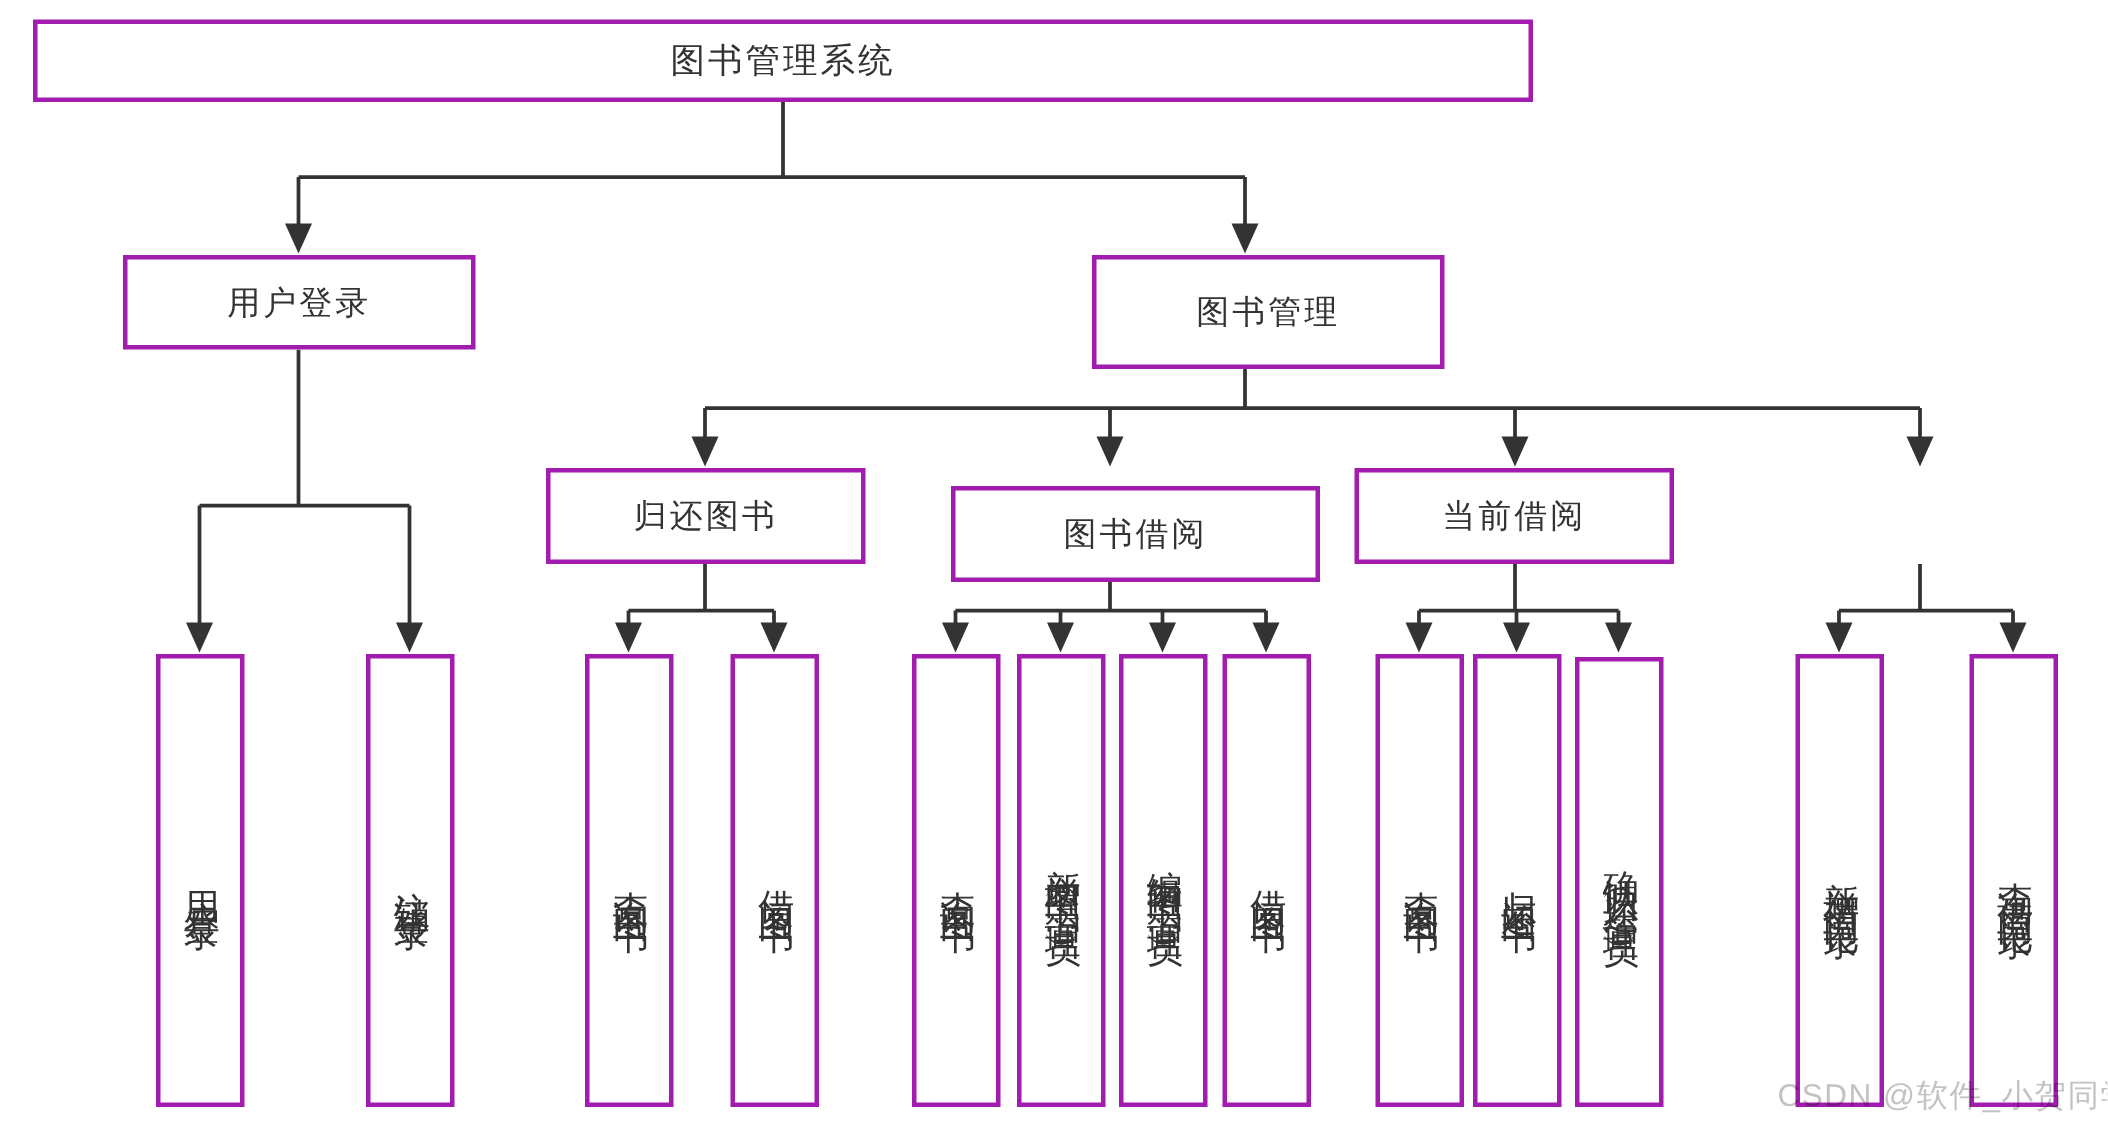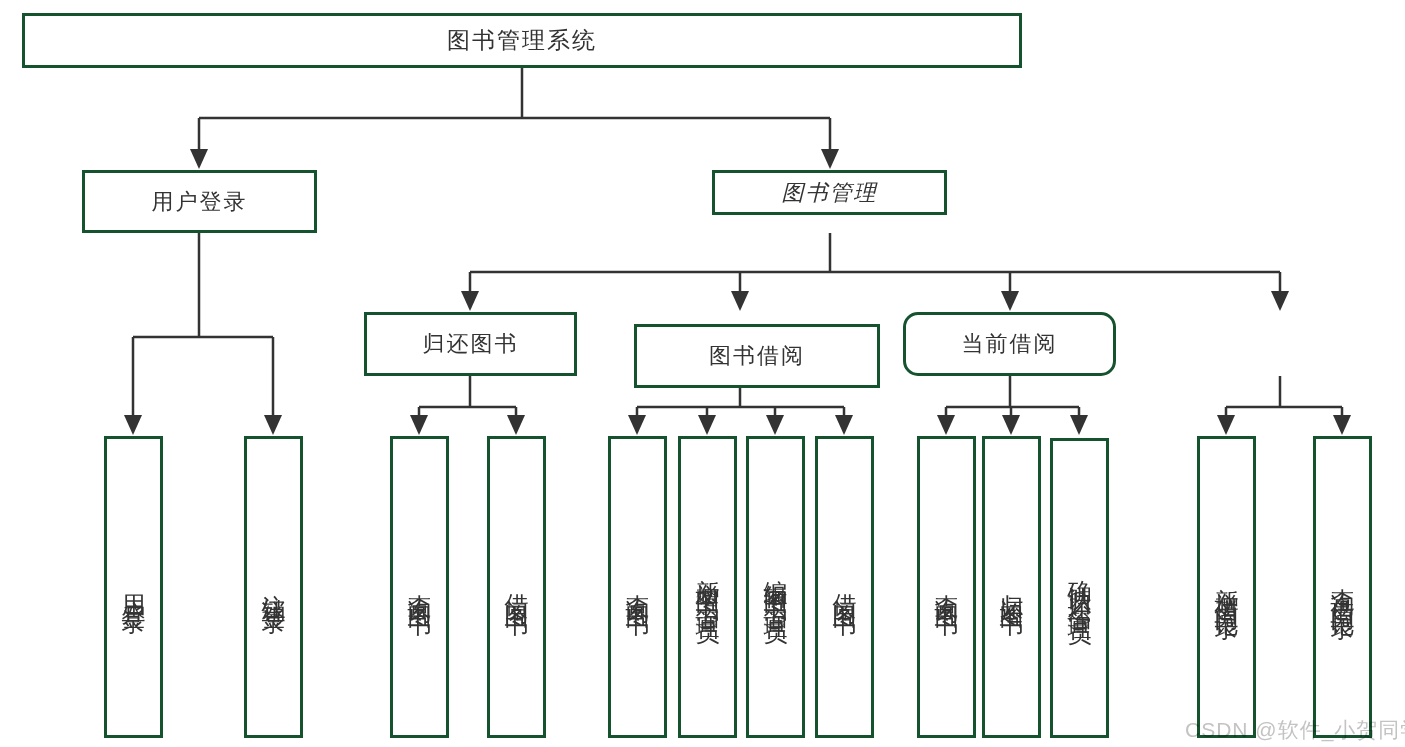--- a/index.html
+++ b/index.html
@@ -17,21 +17,21 @@
   }
   #connectors {
     position: absolute;
     left: 0; top: 0;
     width: 1405px; height: 747px;
     pointer-events: none;
   }
   .node {
     position: absolute;
     box-sizing: border-box;
-    border: 3px solid #14532d;
+    border: 3px solid #a21caf;
     background: #ffffff;
     display: flex;
     align-items: center;
     justify-content: center;
     color: #333333;
     text-align: center;
     z-index: 2;
   }
   .hnode { font-size: 22px; letter-spacing: 2px; }
   .root-node { font-size: 23px; letter-spacing: 2px; }
@@ -98,25 +98,25 @@
       <use href="#ah" transform="translate(1011,435)"></use>
       <use href="#ah" transform="translate(1079,435)"></use>
       <use href="#ah" transform="translate(1226,435)"></use>
       <use href="#ah" transform="translate(1342,435)"></use>
     </g>
   </svg>
 
   <div class="node root-node" style="left:22px; top:13px; width:1000px; height:55px;">图书管理系统</div>
 
   <div class="node hnode" style="left:82px; top:170px; width:235px; height:63px;">用户登录</div>
-  <div class="node hnode" style="left:712px; top:170px; width:235px; height:45px;font-style:italic;">图书管理</div>
+  <div class="node hnode" style="left:728px; top:170px; width:235px; height:76px;">图书管理</div>
 
   <div class="node hnode" style="left:364px; top:312px; width:213px; height:64px;">归还图书</div>
   <div class="node hnode" style="left:634px; top:324px; width:246px; height:64px;">图书借阅</div>
-  <div class="node hnode" style="left:903px; top:312px; width:213px; height:64px;border-radius:15px;">当前借阅</div>
+  <div class="node hnode" style="left:903px; top:312px; width:213px; height:64px;">当前借阅</div>
 
   <div class="node vnode" style="left:104px; top:436px; width:59px; height:302px;">用户登录</div>
   <div class="node vnode" style="left:244px; top:436px; width:59px; height:302px;">注销登录</div>
 
   <div class="node vnode" style="left:390px; top:436px; width:59px; height:302px;">查询图书</div>
   <div class="node vnode" style="left:487px; top:436px; width:59px; height:302px;">借阅图书</div>
 
   <div class="node vnode" style="left:608px; top:436px; width:59px; height:302px;">查询图书</div>
   <div class="node vnode" style="left:678px; top:436px; width:59px; height:302px;">新增图书（管理员）</div>
   <div class="node vnode" style="left:746px; top:436px; width:59px; height:302px;">编辑图书（管理员）</div>

